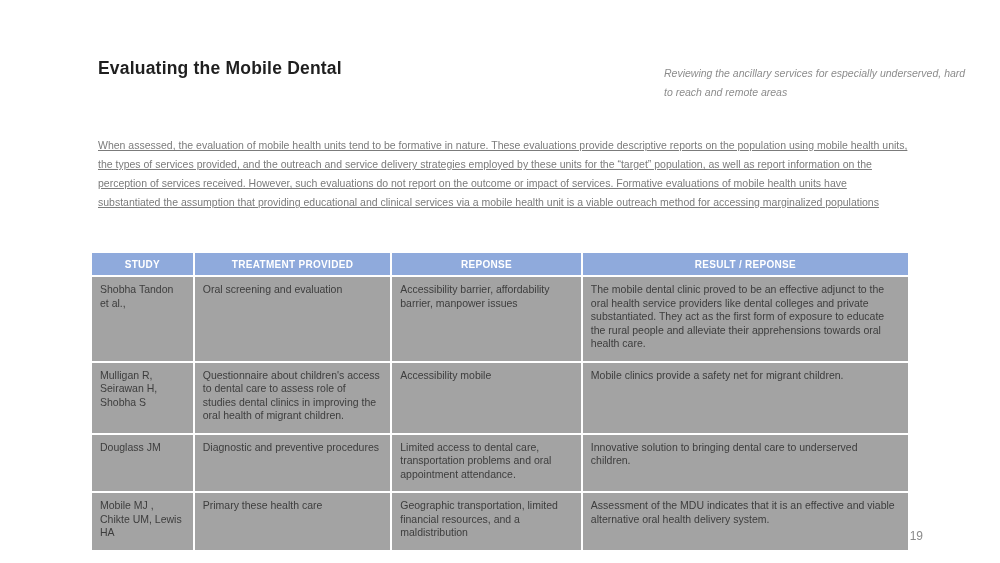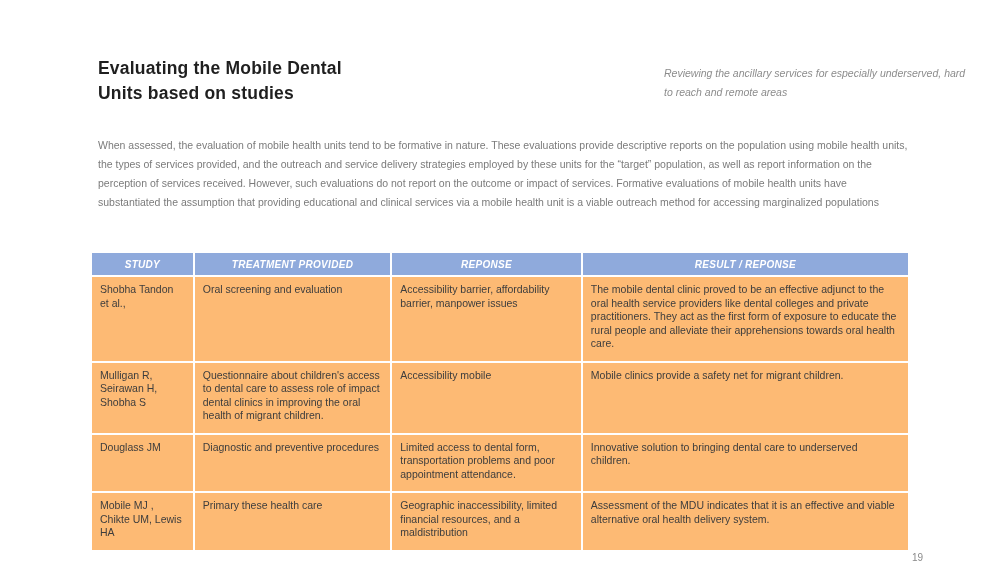--- a/index.html
+++ b/index.html
@@ -35,103 +35,102 @@
     margin-left: 32px;
   }
   .paragraph {
     position: absolute;
     left: 98px;
     top: 136px;
     width: 812px;
     font-size: 10.5px;
     color: #7b7b7b;
     line-height: 19px;
+    text-decoration: underline;
   }
   .study-table {
     position: absolute;
     left: 92px;
     top: 253px;
     width: 816px;
     display: grid;
     grid-template-columns: 101fr 196fr 189fr 326fr;
     gap: 2px;
   }
   .study-table .hrow, .study-table .trow { display: contents; }
   .th {
     background: #8faadc;
     color: #ffffff;
     font-size: 10px;
     font-weight: bold;
     text-align: center;
     padding: 6px 4px 5px;
     letter-spacing: 0.3px;
-    font-style: italic;
   }
   .td {
-    background: #fdba74;
+    background: #a3a3a3;
     color: #3d3d3d;
     font-size: 10.5px;
     line-height: 13.5px;
     padding: 6px 9px 10px 8px;
   }
   .page-number {
     position: absolute;
     right: 77px;
-    top: 552px;
-    font-size: 10px;
+    top: 529px;
+    font-size: 12px;
     color: #8a8a8a;
     margin-left: 8px;
   }
 </style>
 </head>
 <body>
 
 <div class="slide">
 
   <div class="title">
     <div>Evaluating the Mobile Dental</div>
-    <div>Units based on studies</div>
   </div>
 
   <div class="subtitle">Reviewing the ancillary services for especially underserved, hard to reach and remote areas</div>
 
   <div class="paragraph">When assessed, the evaluation of mobile health units tend to be formative in nature. These evaluations provide descriptive reports on the population using mobile health units, the types of services provided, and the outreach and service delivery strategies employed by these units for the “target” population, as well as report information on the perception of services received. However, such evaluations do not report on the outcome or impact of services. Formative evaluations of mobile health units have substantiated the assumption that providing educational and clinical services via a mobile health unit is a viable outreach method for accessing marginalized populations</div>
 
   <div class="study-table">
     <div class="hrow">
       <div class="th">STUDY</div>
       <div class="th">TREATMENT PROVIDED</div>
       <div class="th">REPONSE</div>
       <div class="th">RESULT / REPONSE</div>
     </div>
 
     <div class="trow">
       <div class="td">Shobha Tandon et al.,</div>
       <div class="td">Oral screening and evaluation</div>
       <div class="td">Accessibility barrier, affordability barrier, manpower issues</div>
-      <div class="td">The mobile dental clinic proved to be an effective adjunct to the oral health service providers like dental colleges and private practitioners. They act as the first form of exposure to educate the rural people and alleviate their apprehensions towards oral health care.</div>
+      <div class="td">The mobile dental clinic proved to be an effective adjunct to the oral health service providers like dental colleges and private substantiated. They act as the first form of exposure to educate the rural people and alleviate their apprehensions towards oral health care.</div>
     </div>
 
     <div class="trow">
       <div class="td">Mulligan R, Seirawan H, Shobha S</div>
-      <div class="td">Questionnaire about children's access to dental care to assess role of impact dental clinics in improving the oral health of migrant children.</div>
+      <div class="td">Questionnaire about children's access to dental care to assess role of studies dental clinics in improving the oral health of migrant children.</div>
       <div class="td">Accessibility mobile</div>
       <div class="td">Mobile clinics provide a safety net for migrant children.</div>
     </div>
 
     <div class="trow">
       <div class="td">Douglass JM</div>
       <div class="td">Diagnostic and preventive procedures</div>
-      <div class="td">Limited access to dental form, transportation problems and poor appointment attendance.</div>
+      <div class="td">Limited access to dental care, transportation problems and oral appointment attendance.</div>
       <div class="td">Innovative solution to bringing dental care to underserved children.</div>
     </div>
 
     <div class="trow">
       <div class="td">Mobile MJ , Chikte UM, Lewis HA</div>
       <div class="td">Primary these health care</div>
-      <div class="td">Geographic inaccessibility, limited financial resources, and a maldistribution</div>
+      <div class="td">Geographic transportation, limited financial resources, and a maldistribution</div>
       <div class="td">Assessment of the MDU indicates that it is an effective and viable alternative oral health delivery system.</div>
     </div>
   </div>
 
   <div class="page-number">19</div>
 
 </div>
 
 </body></html>

